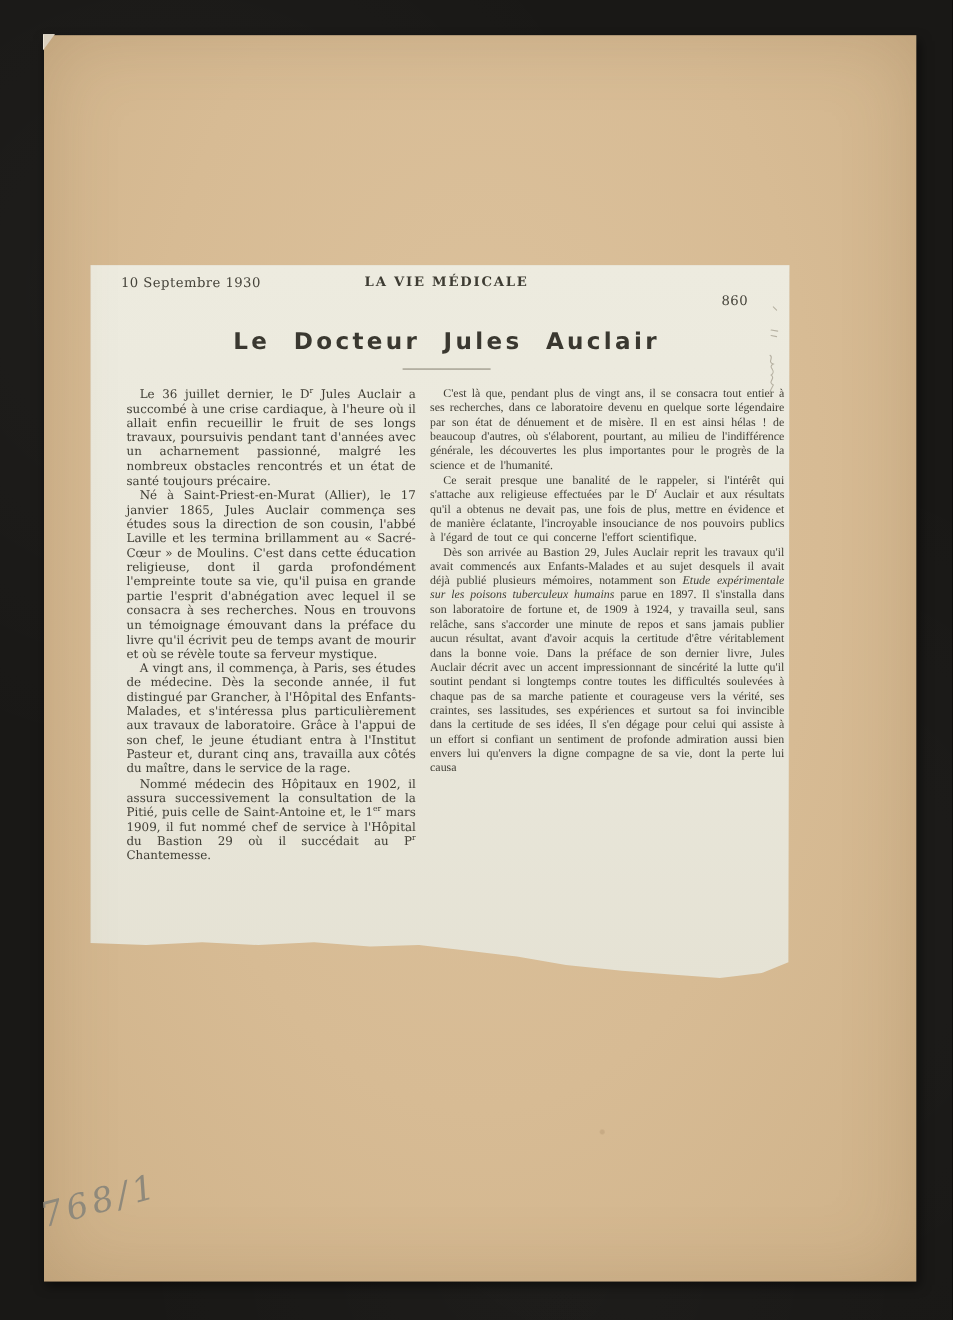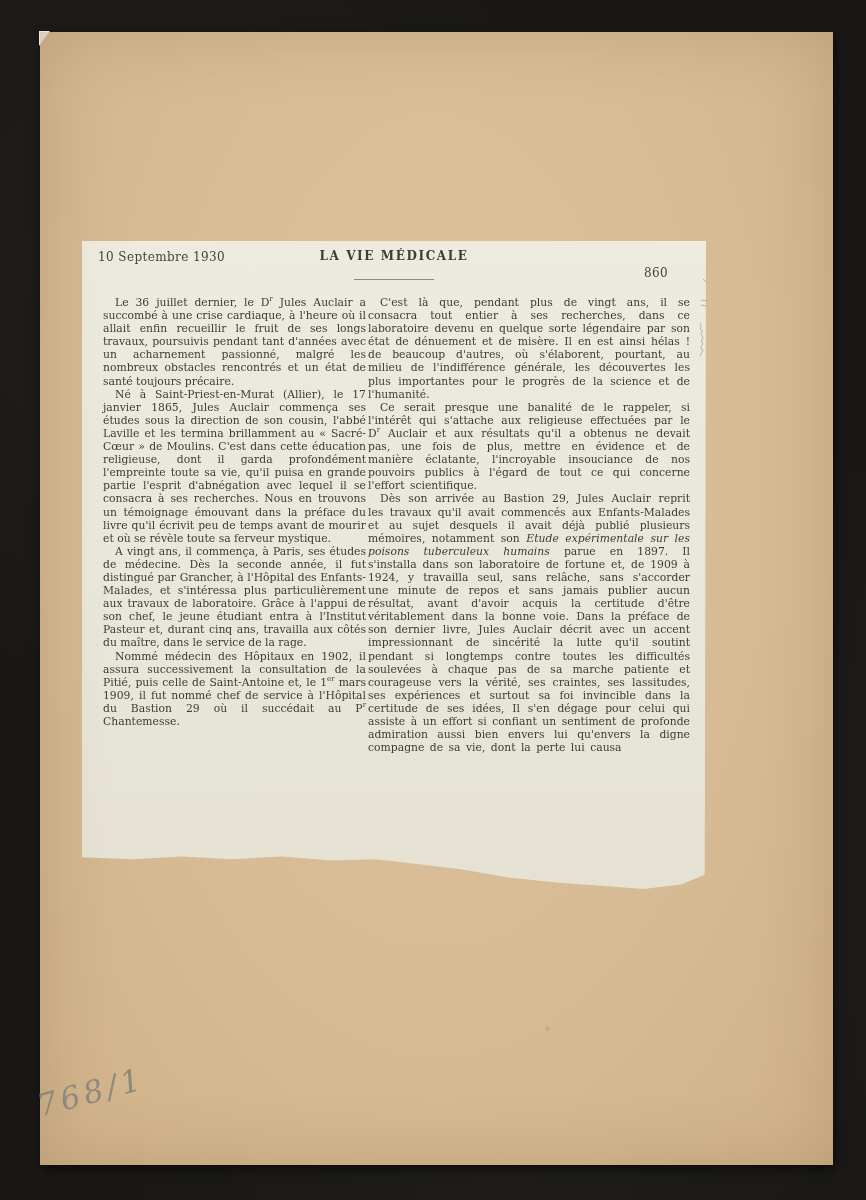--- a/index.html
+++ b/index.html
@@ -30,20 +30,21 @@
     background:#ece5d6;clip-path:polygon(0 0,100% 0,0 100%);
   }
   .clipping{
     position:absolute;left:42px;top:209px;width:624px;height:650px;
     background:linear-gradient(180deg,#edebdf 0%,#e9e7db 55%,#e5e2d4 100%);
     clip-path:polygon(0% 0%,100% 0%,99.8% 97.5%,96% 99%,90% 99.7%,83% 99.2%,
       76% 98.7%,68% 97.9%,61% 96.7%,54% 95.9%,47% 95.1%,40% 95.3%,32% 94.7%,
       24% 95.1%,16% 94.7%,8% 95.1%,0% 94.8%);
     filter:drop-shadow(1px 2px 3px rgba(70,50,25,0.45));
     color:#3c3a31;
+    padding-left:12px;
   }
   .clip-header{
     position:relative;height:16px;margin-top:9px;padding:0 38px 0 16px;
     font-size:12px;letter-spacing:0.4px;color:#45433a;
   }
   .clip-header .date{position:absolute;left:16px;top:0;}
   .clip-header .journal{
     position:absolute;left:0;right:0;top:-1px;text-align:center;
     font-weight:bold;font-size:12px;letter-spacing:1.6px;color:#3e3c33;
   }
@@ -54,21 +55,21 @@
     font-size:21px;letter-spacing:3px;word-spacing:11px;color:#3a3830;
   }
   .title-rule{width:80px;height:1px;background:#8d897b;margin:13px auto 0 auto;}
   .cols{display:flex;padding:16px 0 0 21px;}
   .col{
     text-align:justify;font-size:10.8px;line-height:13.1px;color:#3e3c33;
     hyphens:auto;-webkit-hyphens:auto;
   }
   .col p{margin:0;text-indent:12px;}
   .col-left{width:263px;}
-  .col-right{width:322px;margin-left:2px;word-spacing:2px;}
+  .col-right{width:322px;margin-left:13px;word-spacing:2px;font-family:Liberation Serif, serif;}
   .col .ital{font-style:italic;}
   .col sup{font-size:7px;line-height:0;}
   .pencil-squiggle{position:absolute;left:653px;top:245px;opacity:0.65;}
   .handwriting{
     position:absolute;left:36px;top:1074px;
     font-family:"DejaVu Serif", serif;font-style:italic;
     font-size:31px;letter-spacing:4px;color:#8f897b;
     transform:rotate(-15deg);
   }
 </style>
@@ -80,20 +81,21 @@
 
     <div class="corner-notch"></div>
 
     <div class="clipping">
       <div class="clip-header">
         <span class="date">10 Septembre 1930</span>
         <span class="journal">LA VIE MÉDICALE</span>
         <span class="pageno">860</span>
       </div>
 
+      <h1 class="title">Le Docteur Jules Auclair</h1>
       <div class="title-rule"></div>
 
       <div class="cols">
         <div class="col col-left" lang="fr">
           <p><span>Le 36 juillet dernier, le D</span><sup>r</sup><span> Jules Auclair a succombé à une crise cardiaque, à l'heure où il allait enfin recueillir le fruit de ses longs travaux, poursuivis pendant tant d'années avec un acharnement passionné, malgré les nombreux obstacles rencontrés et un état de santé toujours précaire.</span></p>
           <p>Né à Saint-Priest-en-Murat (Allier), le 17 janvier 1865, Jules Auclair commença ses études sous la direction de son cousin, l'abbé Laville et les termina brillamment au « Sacré-Cœur » de Moulins. C'est dans cette éducation religieuse, dont il garda profondément l'empreinte toute sa vie, qu'il puisa en grande partie l'esprit d'abnégation avec lequel il se consacra à ses recherches. Nous en trouvons un témoignage émouvant dans la préface du livre qu'il écrivit peu de temps avant de mourir et où se révèle toute sa ferveur mystique.</p>
           <p>A vingt ans, il commença, à Paris, ses études de médecine. Dès la seconde année, il fut distingué par Grancher, à l'Hôpital des Enfants-Malades, et s'intéressa plus particulièrement aux travaux de laboratoire. Grâce à l'appui de son chef, le jeune étudiant entra à l'Institut Pasteur et, durant cinq ans, travailla aux côtés du maître, dans le service de la rage.</p>
           <p><span>Nommé médecin des Hôpitaux en 1902, il assura successivement la consultation de la Pitié, puis celle de Saint-Antoine et, le 1</span><sup>er</sup><span> mars 1909, il fut nommé chef de service à l'Hôpital du Bastion 29 où il succédait au P</span><sup>r</sup><span> Chantemesse.</span></p>
         </div>
 

